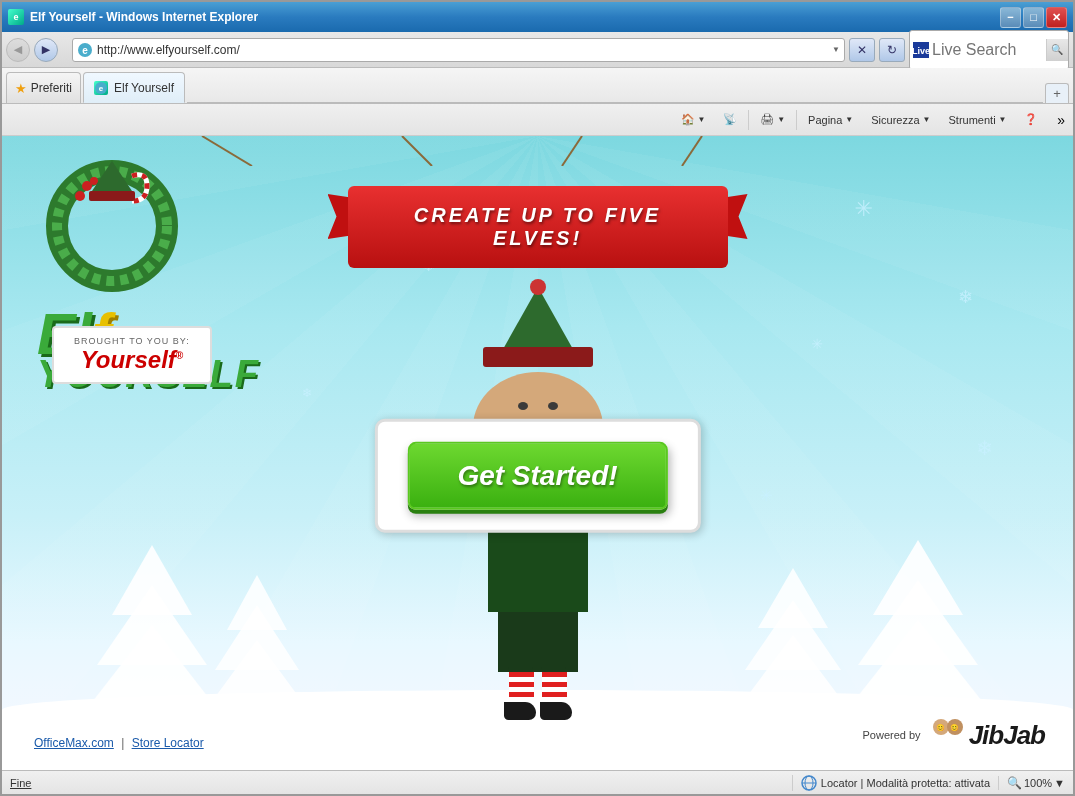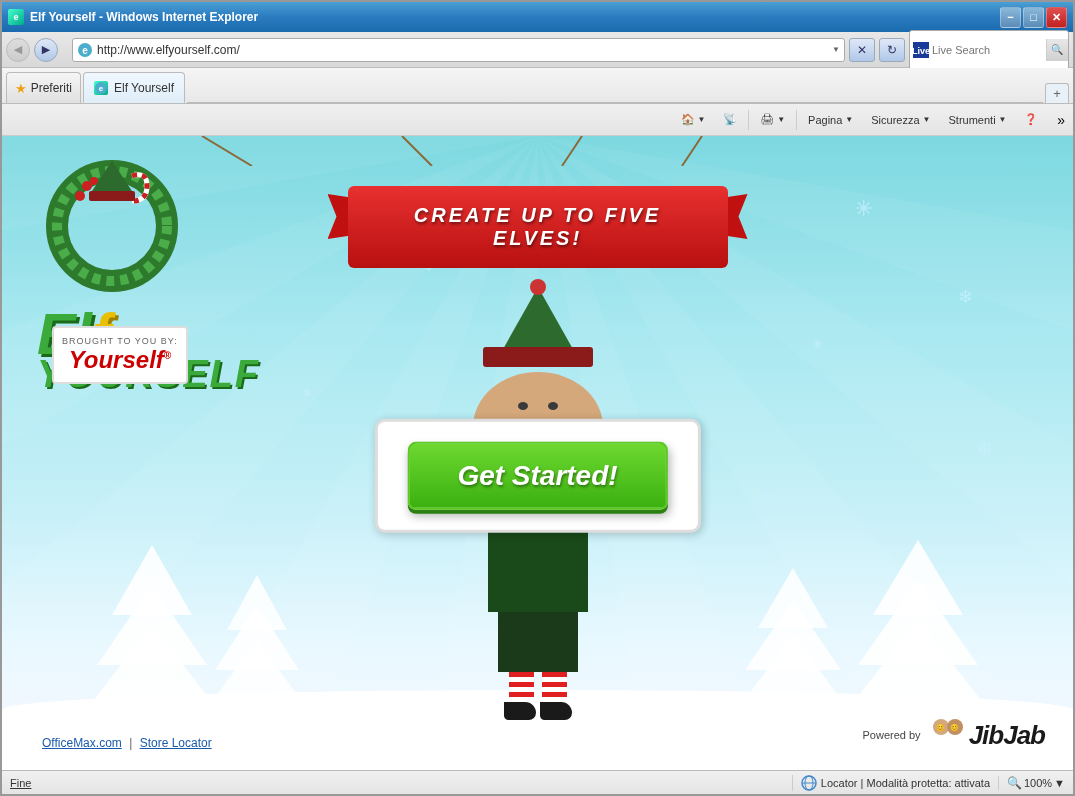--- a/index.html
+++ b/index.html
@@ -153,21 +153,21 @@
       height: 22px;
       display: flex;
       align-items: center;
       justify-content: center;
       font-size: 10px;
     }
     .search-input {
       flex: 1;
       border: none;
       outline: none;
-      font-size: 11px;
+      font-size: 16px;
       color: #333;
       background: transparent;
       width: 100px;
     }
     .search-go {
       width: 22px;
       height: 22px;
       background: linear-gradient(to bottom, #e8e8e8, #d0d0d0);
       border-left: 1px solid #ccc;
       display: flex;
@@ -319,21 +319,21 @@
     }
 
     
     .officemax-box {
       position: absolute;
       top: 190px;
       left: 50px;
       background: white;
       border: 2px solid #ddd;
       border-radius: 4px;
-      padding: 8px 8px;
+      padding: 8px 20px;
       text-align: center;
     }
     .brought-by { font-size: 9px; color: #666; letter-spacing: 1px; text-transform: uppercase; }
     .officemax-logo {
       font-size: 24px;
       font-weight: 900;
       color: #cc0000;
       font-style: italic;
     }
     .officemax-reg { font-size: 10px; vertical-align: super; }
@@ -448,21 +448,21 @@
       right: 0;
       height: 80px;
       background: white;
       border-radius: 50% 50% 0 0 / 20px 20px 0 0;
     }
 
     
     .footer-links {
       position: absolute;
       bottom: 20px;
-      left: 40px;
+      left: 32px;
       font-size: 12px;
     }
     .footer-link {
       color: #1a5aaa;
       text-decoration: underline;
       cursor: pointer;
     }
     .footer-sep { color: #666; margin: 0 4px; }
 
     

